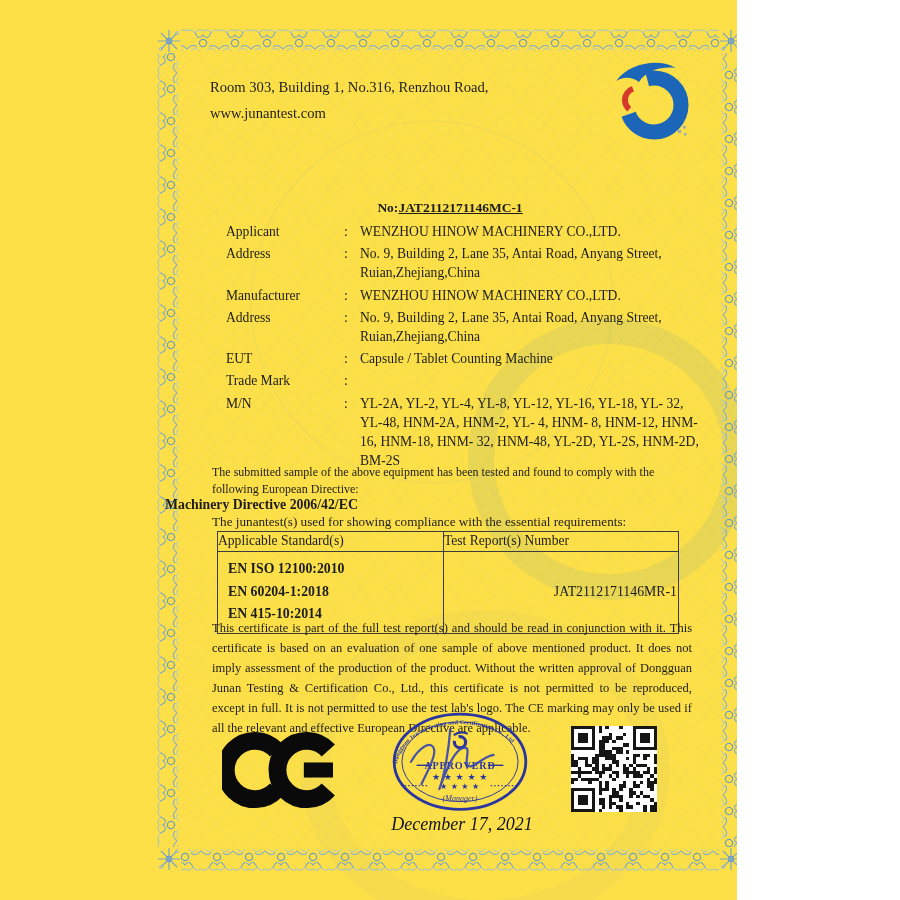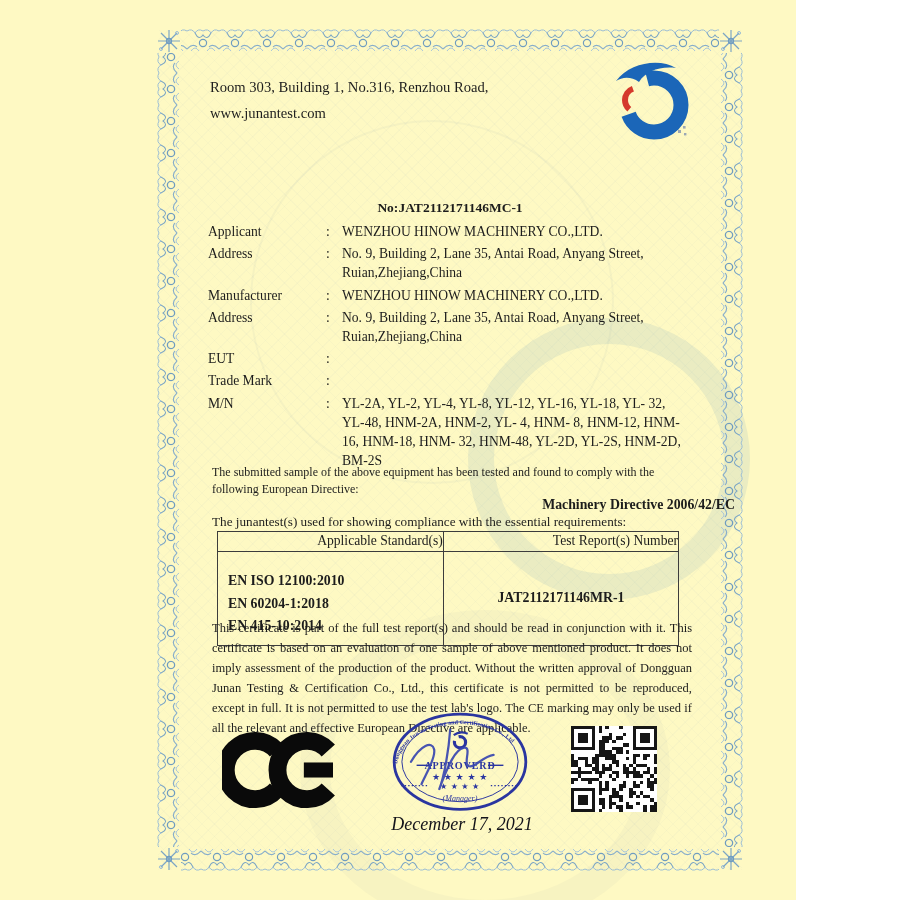--- a/index.html
+++ b/index.html
@@ -1,55 +1,55 @@
 <!DOCTYPE html>
 <html><head>
 <meta charset="utf-8">
 <style>
   html,body{margin:0;padding:0;background:#ffffff;}
-  .page{position:relative;width:796px;height:900px;background:#fef9c3;overflow:hidden;
+  .page{position:relative;width:737px;height:900px;background:#fde047;overflow:hidden;
         font-family:"Liberation Serif", serif;color:#1c1c1c;}
   
   .paper{position:absolute;left:158px;top:30px;width:584px;height:840px;
          background:
            repeating-linear-gradient(45deg, rgba(150,170,190,0.05) 0 1px, transparent 1px 9px),
            repeating-linear-gradient(-45deg, rgba(150,170,190,0.05) 0 1px, transparent 1px 9px);}
   .wm-ring{position:absolute;border-radius:50%;pointer-events:none;}
   .wm1{left:468px;top:318px;width:230px;height:230px;border:26px solid rgba(60,125,190,0.10);}
   .wm2{left:300px;top:610px;width:310px;height:260px;border:30px solid rgba(120,140,160,0.055);}
   .wm3{left:250px;top:120px;width:360px;height:360px;border:2px solid rgba(140,160,180,0.08);}
   .lace-border{position:absolute;left:155px;top:27px;}
 
   .header-block{position:absolute;left:210px;top:74px;font-size:14.6px;line-height:26px;color:#1d1d1d;}
   .logo{position:absolute;left:608px;top:56px;}
 
   .title{position:absolute;left:165px;top:166px;width:570px;text-align:center;
          font-size:26px;font-weight:700;letter-spacing:0.6px;color:#0d0d0d;}
   .no-line{position:absolute;left:165px;top:200px;width:570px;text-align:center;
            font-size:13.5px;font-weight:700;}
-  .no-line .no-val{}
-
-  .fields{position:absolute;left:208px;top:222px;width:482px;font-family:Liberation Serif, serif;}
+  .no-line .no-val{text-decoration:underline;}
+
+  .fields{position:absolute;left:226px;top:222px;width:482px;font-family:Liberation Serif, serif;}
   .field-row{display:flex;align-items:flex-start;font-size:13.6px;line-height:19.2px;margin-bottom:3px;}
   .field-label{width:118px;flex:none;}
   .field-colon{width:16px;flex:none;text-align:left;}
   .field-value{flex:1;max-width:350px;}
 
   .compliance{position:absolute;left:212px;top:464px;width:480px;font-size:12px;line-height:17px;}
-  .directive{position:absolute;left:165px;top:497px;width:570px;text-align:right;
+  .directive{position:absolute;left:165px;top:497px;width:570px;text-align:left;
              font-size:13.8px;font-weight:700;}
   .standards-intro{position:absolute;left:212px;top:514px;width:480px;font-size:13.2px;}
 
   .std-table{position:absolute;left:217px;top:531px;width:462px;border-collapse:collapse;}
   .std-table th,.std-table td{border:1.2px solid #3c3c3c;}
-  .std-table th{font-size:13.6px;font-weight:400;text-align:right;padding:1px 0 2px 0;}
+  .std-table th{font-size:13.6px;font-weight:400;text-align:left;padding:1px 0 2px 0;}
   .std-table td{vertical-align:top;}
-  .std-cell{padding:5px 0 6px 9px;margin-top:12px;}
+  .std-cell{padding:5px 0 6px 9px;}
   .std-line{font-size:13.8px;font-weight:700;line-height:22.5px;}
-  .report-cell{text-align:center;vertical-align:middle !important;font-size:13.8px;font-weight:700;}
+  .report-cell{text-align:right;vertical-align:middle !important;font-size:13.8px;font-weight:400;}
 
   .disclaimer{position:absolute;left:212px;top:618px;width:480px;font-size:12.5px;
               line-height:20px;text-align:justify;}
 
   .ce-mark{position:absolute;left:222px;top:726px;}
   .stamp{position:absolute;left:390px;top:710px;}
   .date-line{position:absolute;left:372px;top:814px;width:180px;text-align:center;
              font-size:18px;font-style:italic;color:#13131a;}
   .qr{position:absolute;left:571px;top:726px;background:#fff;}
 </style>
@@ -142,20 +142,21 @@
       <span class="field-value">WENZHOU HINOW MACHINERY CO.,LTD.</span>
     </div>
     <div class="field-row">
       <span class="field-label">Address</span>
       <span class="field-colon">:</span>
       <span class="field-value">No. 9, Building 2, Lane 35, Antai Road, Anyang Street, Ruian,Zhejiang,China</span>
     </div>
     <div class="field-row">
       <span class="field-label">EUT</span>
       <span class="field-colon">:</span>
+      <span class="field-value">Capsule / Tablet Counting Machine</span>
     </div>
     <div class="field-row">
       <span class="field-label">Trade Mark</span>
       <span class="field-colon">:</span>
     </div>
     <div class="field-row">
       <span class="field-label">M/N</span>
       <span class="field-colon">:</span>
       <span class="field-value">YL-2A, YL-2, YL-4, YL-8, YL-12, YL-16, YL-18, YL- 32, YL-48, HNM-2A, HNM-2, YL- 4, HNM- 8, HNM-12, HNM-16, HNM-18, HNM- 32, HNM-48, YL-2D, YL-2S, HNM-2D, BM-2S</span>
     </div>

